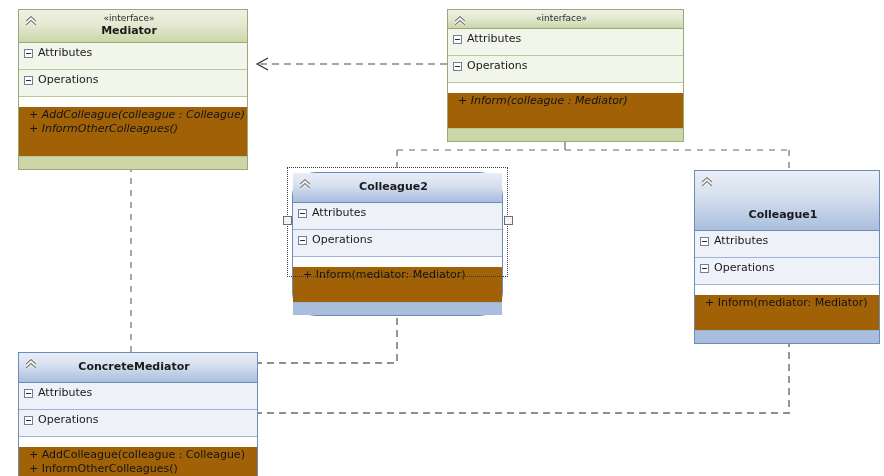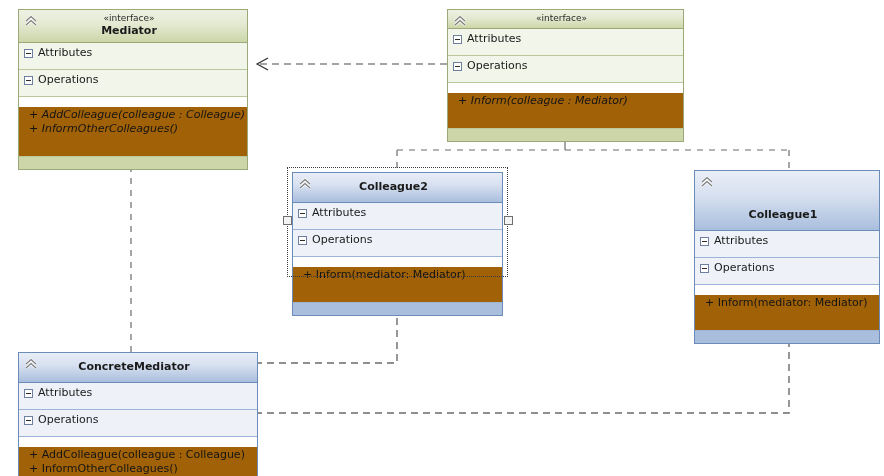--- a/index.html
+++ b/index.html
@@ -231,21 +231,21 @@
     <div class="sec">
       <span class="expander"></span>
       <span>Operations</span>
     </div>
     <div class="members">
       <div class="member">+ Inform(colleague : Mediator)</div>
     </div>
     <div class="foot"></div>
   </div>
 
-  <div class="uml-box cls" style="left:292px; top:172px; width:211px;">
+  <div class="uml-box cls" style="left:292px; top:172px; width:211px;border-radius:24px;">
     <div class="hdr">
       <span class="hdr-icon">
         <svg width="14" height="14" viewBox="0 0 14 14">
           <polyline points="2,7 7,2.5 12,7" fill="none" stroke="#ffffff" stroke-width="2.4"></polyline>
           <polyline points="2,11 7,6.5 12,11" fill="none" stroke="#ffffff" stroke-width="2.4"></polyline>
           <polyline points="2,7 7,2.5 12,7" fill="none" stroke="#7b7b7b" stroke-width="1.2"></polyline>
           <polyline points="2,11 7,6.5 12,11" fill="none" stroke="#7b7b7b" stroke-width="1.2"></polyline>
         </svg>
       </span>
       <span class="cname" style="line-height:22px;">Colleague2</span>

